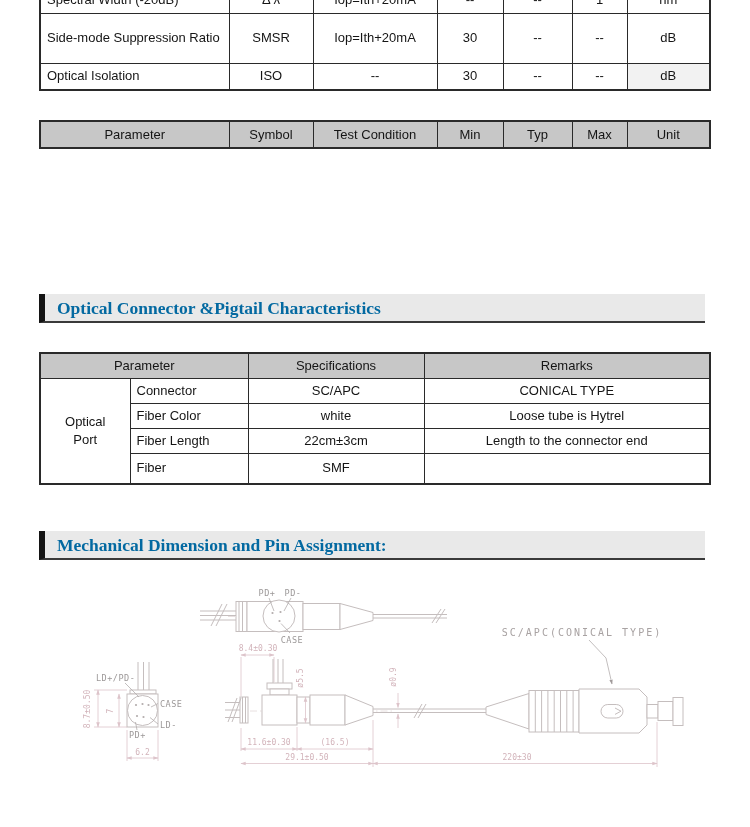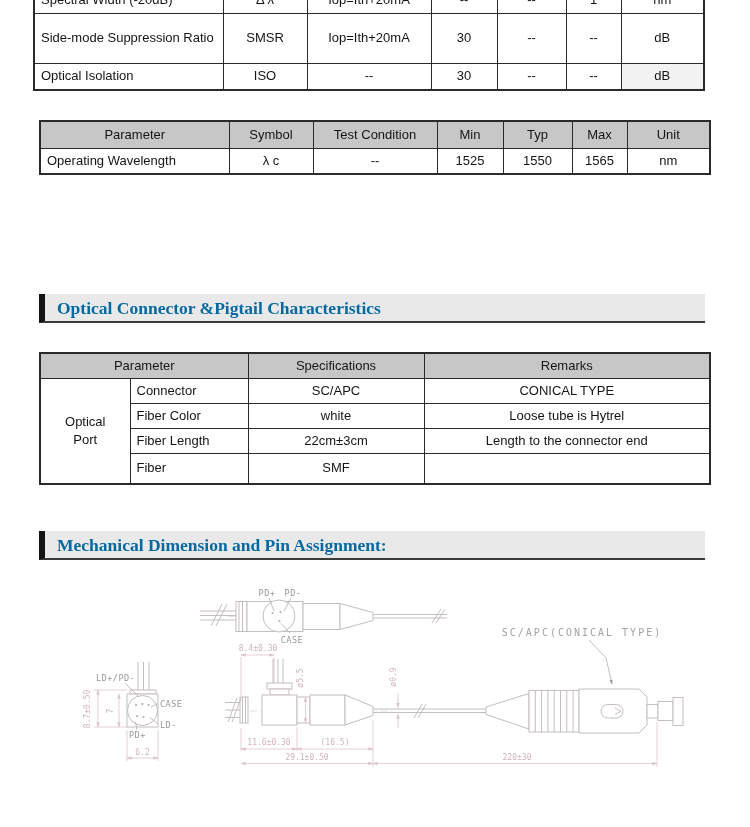--- a/index.html
+++ b/index.html
@@ -8,21 +8,21 @@
   .abs{position:absolute;}
 
   
   table{border-collapse:collapse;table-layout:fixed;width:670px;font-size:13px;color:#151515;}
   td,th{border:1px solid #2a2a2a;text-align:center;padding:0 2px;overflow:hidden;line-height:1.35;}
   table{border:2px solid #2a2a2a;}
   th{background:#c7c7c7;font-weight:normal;}
   td.p{text-align:left;padding-left:6px;}
   td.shade{background:#f2f2f2;}
   td.group{padding:0 18px;}
-  .t1clip{top:0;left:33px;width:674px;height:106px;overflow:hidden;}
+  .t1clip{top:0;left:39px;width:674px;height:106px;overflow:hidden;}
   .t1clip table{margin-top:-14px;}
 
   
   .section{left:39px;width:666px;height:29px;background:#e9e9e9;
            border-left:6px solid #141414;border-bottom:2px solid #3a3a3a;
            font-family:"Liberation Serif",serif;font-weight:bold;font-size:17.5px;
            line-height:29px;padding-left:12px;box-sizing:border-box;color:#0369a1;}
 
   
   svg{position:absolute;top:570px;left:0;}
@@ -95,29 +95,20 @@
       </colgroup>
     <tbody>
         <tr style="height:27px">
       <th>Parameter</th>
       <th>Symbol</th>
       <th>Test Condition</th>
       <th>Min</th>
       <th>Typ</th>
       <th>Max</th>
       <th>Unit</th>
-    </tr>
-    <tr style="height:26px">
-      <td class="p">Operating Wavelength</td>
-      <td>λ c</td>
-      <td>--</td>
-      <td>1525</td>
-      <td>1550</td>
-      <td>1565</td>
-      <td>nm</td>
     </tr>
   </tbody>
     </table>
 </div>
 
 <div class="abs section" style="top:294px;">Optical Connector &amp;Pigtail Characteristics</div>
 
 <div class="abs" style="top:352px;left:39px;">
   <table>
     <colgroup>

